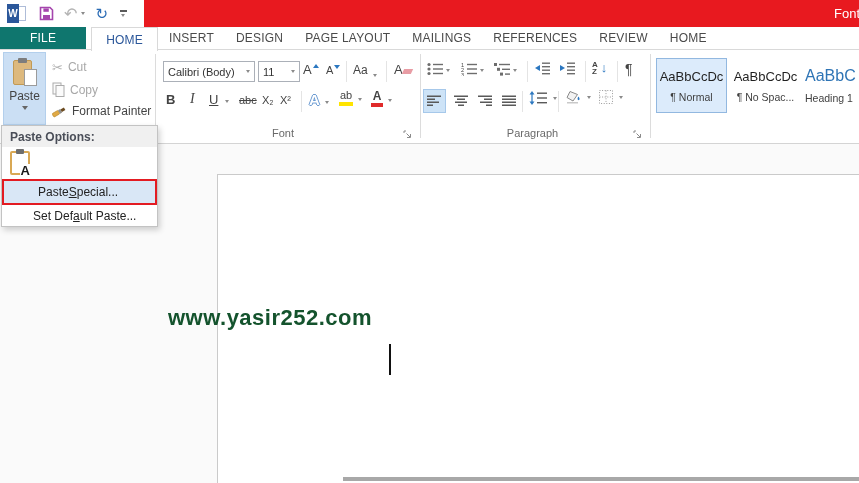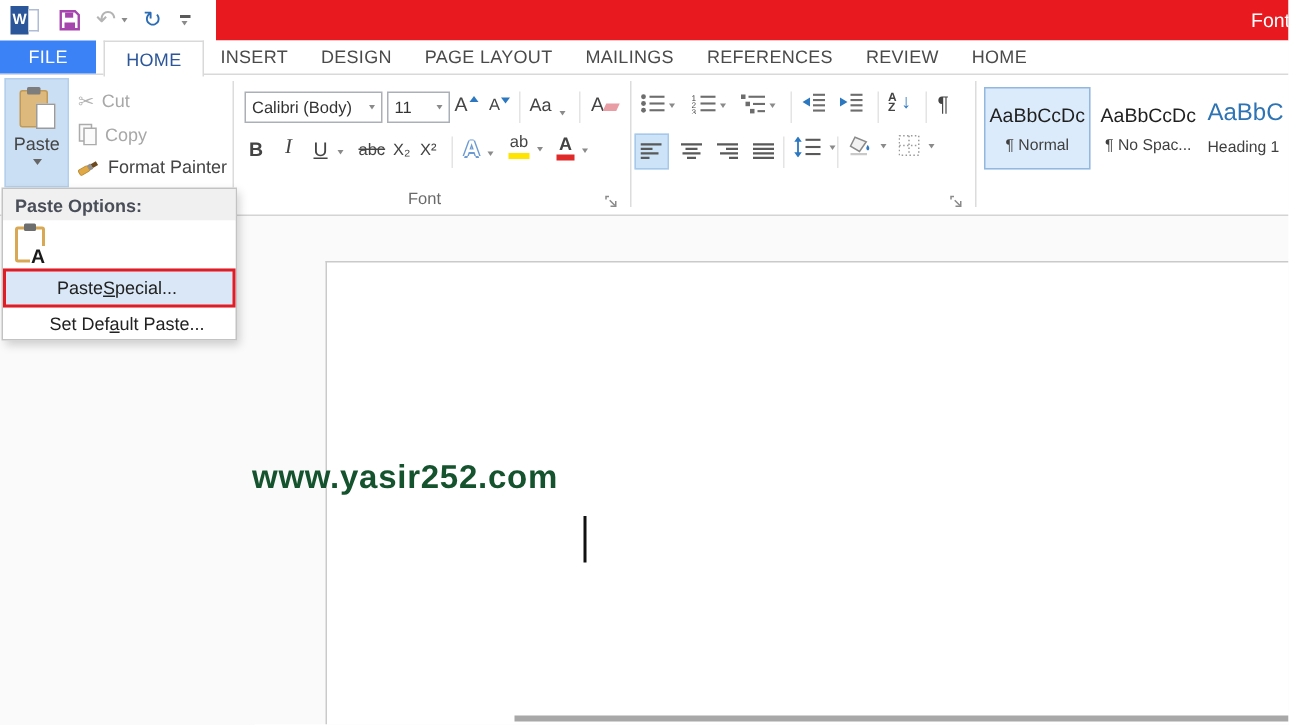--- a/index.html
+++ b/index.html
@@ -24,21 +24,21 @@
   .qat-custom { display: flex; flex-direction: column; align-items: center; margin-left: 2px; }
   .qbar { width: 7px; height: 1.5px; background: #5a5a5a; margin-bottom: 2px; }
   .red-cover { position: absolute; left: 144px; top: 0; width: 715px; height: 27px; background: #e8191f;
                display: flex; align-items: center; justify-content: flex-end; }
   .red-cover span { color: #fff; font-size: 13px; margin-right: -1px; }
 
   
   .tabrow { position: absolute; left: 0; top: 27px; width: 859px; height: 23px; background: #fff;
             border-bottom: 1px solid #d9d9d9; display: flex; font-size: 12px; color: #4a4a4a; }
   .tab { display: flex; align-items: center; padding: 0 11px; letter-spacing: 0.2px; white-space: nowrap; }
-  .tab-file { background: #3b82f6; color: #fff; padding: 0 19px; }
+  .tab-file { background: #0f766e; color: #fff; padding: 0 30px; }
   .tab-home { color: #2b579a; background: #fff; border: 1px solid #d9d9d9; border-bottom: none;
               margin-left: 5px; padding: 0 14px; position: relative; z-index: 2; height: 24px; }
 
   
   .ribbon { position: absolute; left: 0; top: 50px; width: 859px; height: 94px; background: #fff;
             border-bottom: 1px solid #d4d4d4; font-size: 12px; }
   .vsep { position: absolute; top: 4px; height: 84px; width: 1px; background: #dcdcdc; }
   .msep { position: absolute; width: 1px; height: 21px; background: #e4e4e4; }
   .grp-label { position: absolute; bottom: 4px; font-size: 11px; color: #6a6a6a; text-align: center; }
   .launcher { position: absolute; bottom: 5px; width: 10px; height: 10px; }
@@ -389,20 +389,21 @@
       <div class="dd-arrow sm" style="margin-bottom:5px;margin-left:3px"></div>
     </div>
     <div class="rbtn" style="left:599px;top:40px">
       <svg width="15" height="14">
         <rect x="0.5" y="0.5" width="13" height="13" fill="none" stroke="#9a9a9a" stroke-dasharray="1,1.6"></rect>
         <line x1="7" y1="0.5" x2="7" y2="13.5" stroke="#9a9a9a" stroke-dasharray="1,1.6"></line>
         <line x1="0.5" y1="7" x2="13.5" y2="7" stroke="#9a9a9a" stroke-dasharray="1,1.6"></line>
       </svg>
       <div class="dd-arrow sm" style="margin-bottom:5px;margin-left:3px"></div>
     </div>
+    <div class="grp-label" style="left:425px;width:215px">Paragraph</div>
     <div class="launcher" style="left:633px">
       <svg width="9" height="9">
         <path d="M1 3 V1 H3" fill="none" stroke="#8a8a8a"></path>
         <path d="M3.5 3.5 L7 7" stroke="#8a8a8a"></path>
         <path d="M7.5 4 V7.5 H4" fill="none" stroke="#8a8a8a"></path>
       </svg>
     </div>
 
     <div class="stylecard sel" style="left:656px">
       <div class="st-preview">AaBbCcDc</div>

